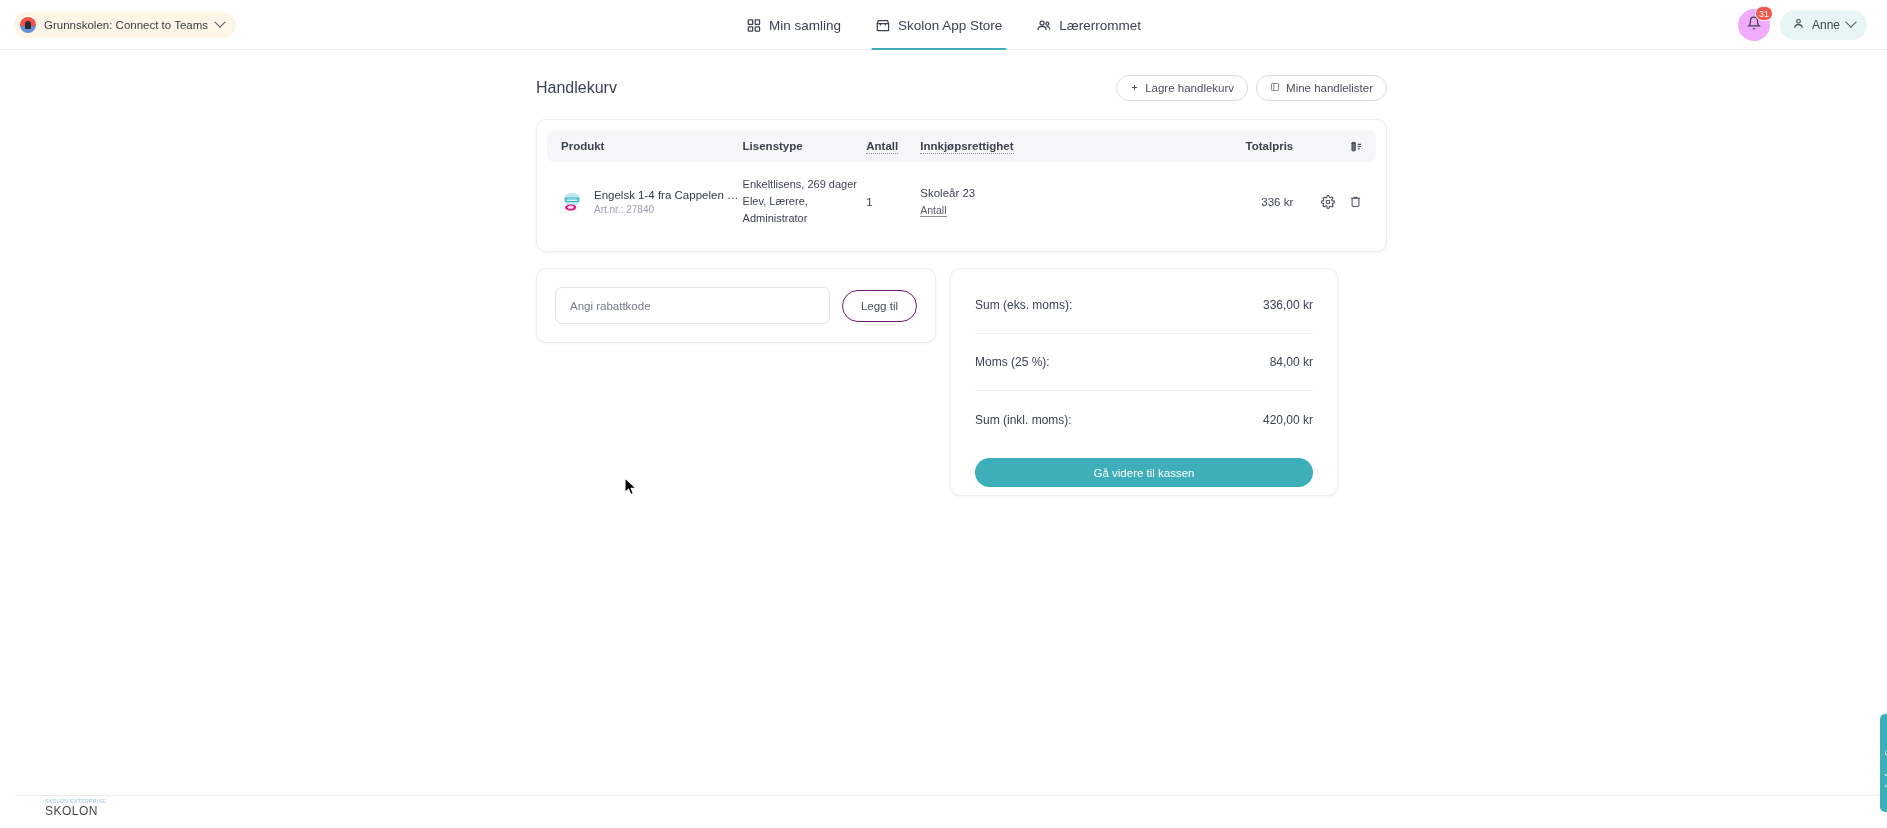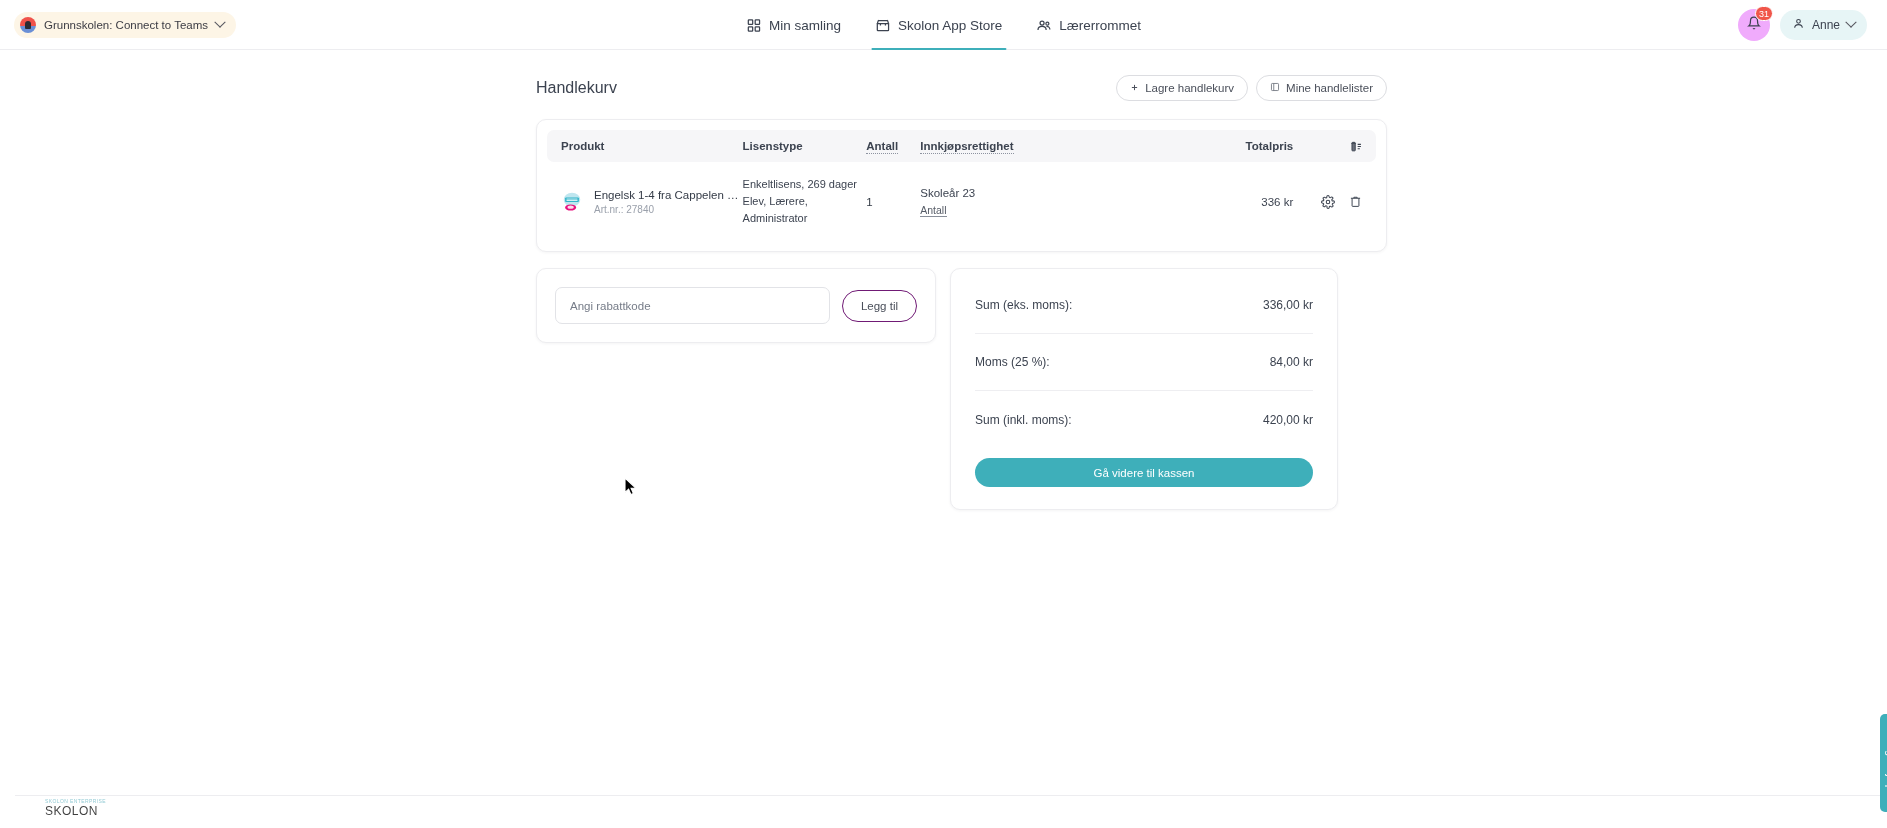--- a/index.html
+++ b/index.html
@@ -128,21 +128,21 @@
     padding: 0 14px; font-size: 11.5px; color: #3c4350; background: #fff;
     font-family: "Liberation Sans", sans-serif; outline: none;
   }
   .promo-input::placeholder { color: #767c88; }
   .addbtn {
     height: 32px; padding: 0 18px; border-radius: 16px; border: 1px solid #701a75;
     background: #fff; font-size: 11.5px; color: #4a4f5a; cursor: pointer;
     font-family: "Liberation Sans", sans-serif;
   }
 
-  .summary { width: 388px; padding: 8px 24px 22px; }
+  .summary { width: 388px; padding: 8px 24px 8px; }
   .sumrow {
     display: flex; justify-content: space-between; align-items: center;
     height: 57px; font-size: 12px; color: #3c4350;
     border-bottom: 1px solid #eeeef1;
   }
   .sumrow:last-of-type { border-bottom: none; }
   .checkout {
     margin-top: 10px; width: 100%; height: 29px; border: none; border-radius: 15px;
     background: #3eafba; color: #fff; font-size: 11.5px; cursor: pointer;
     font-family: "Liberation Sans", sans-serif;

